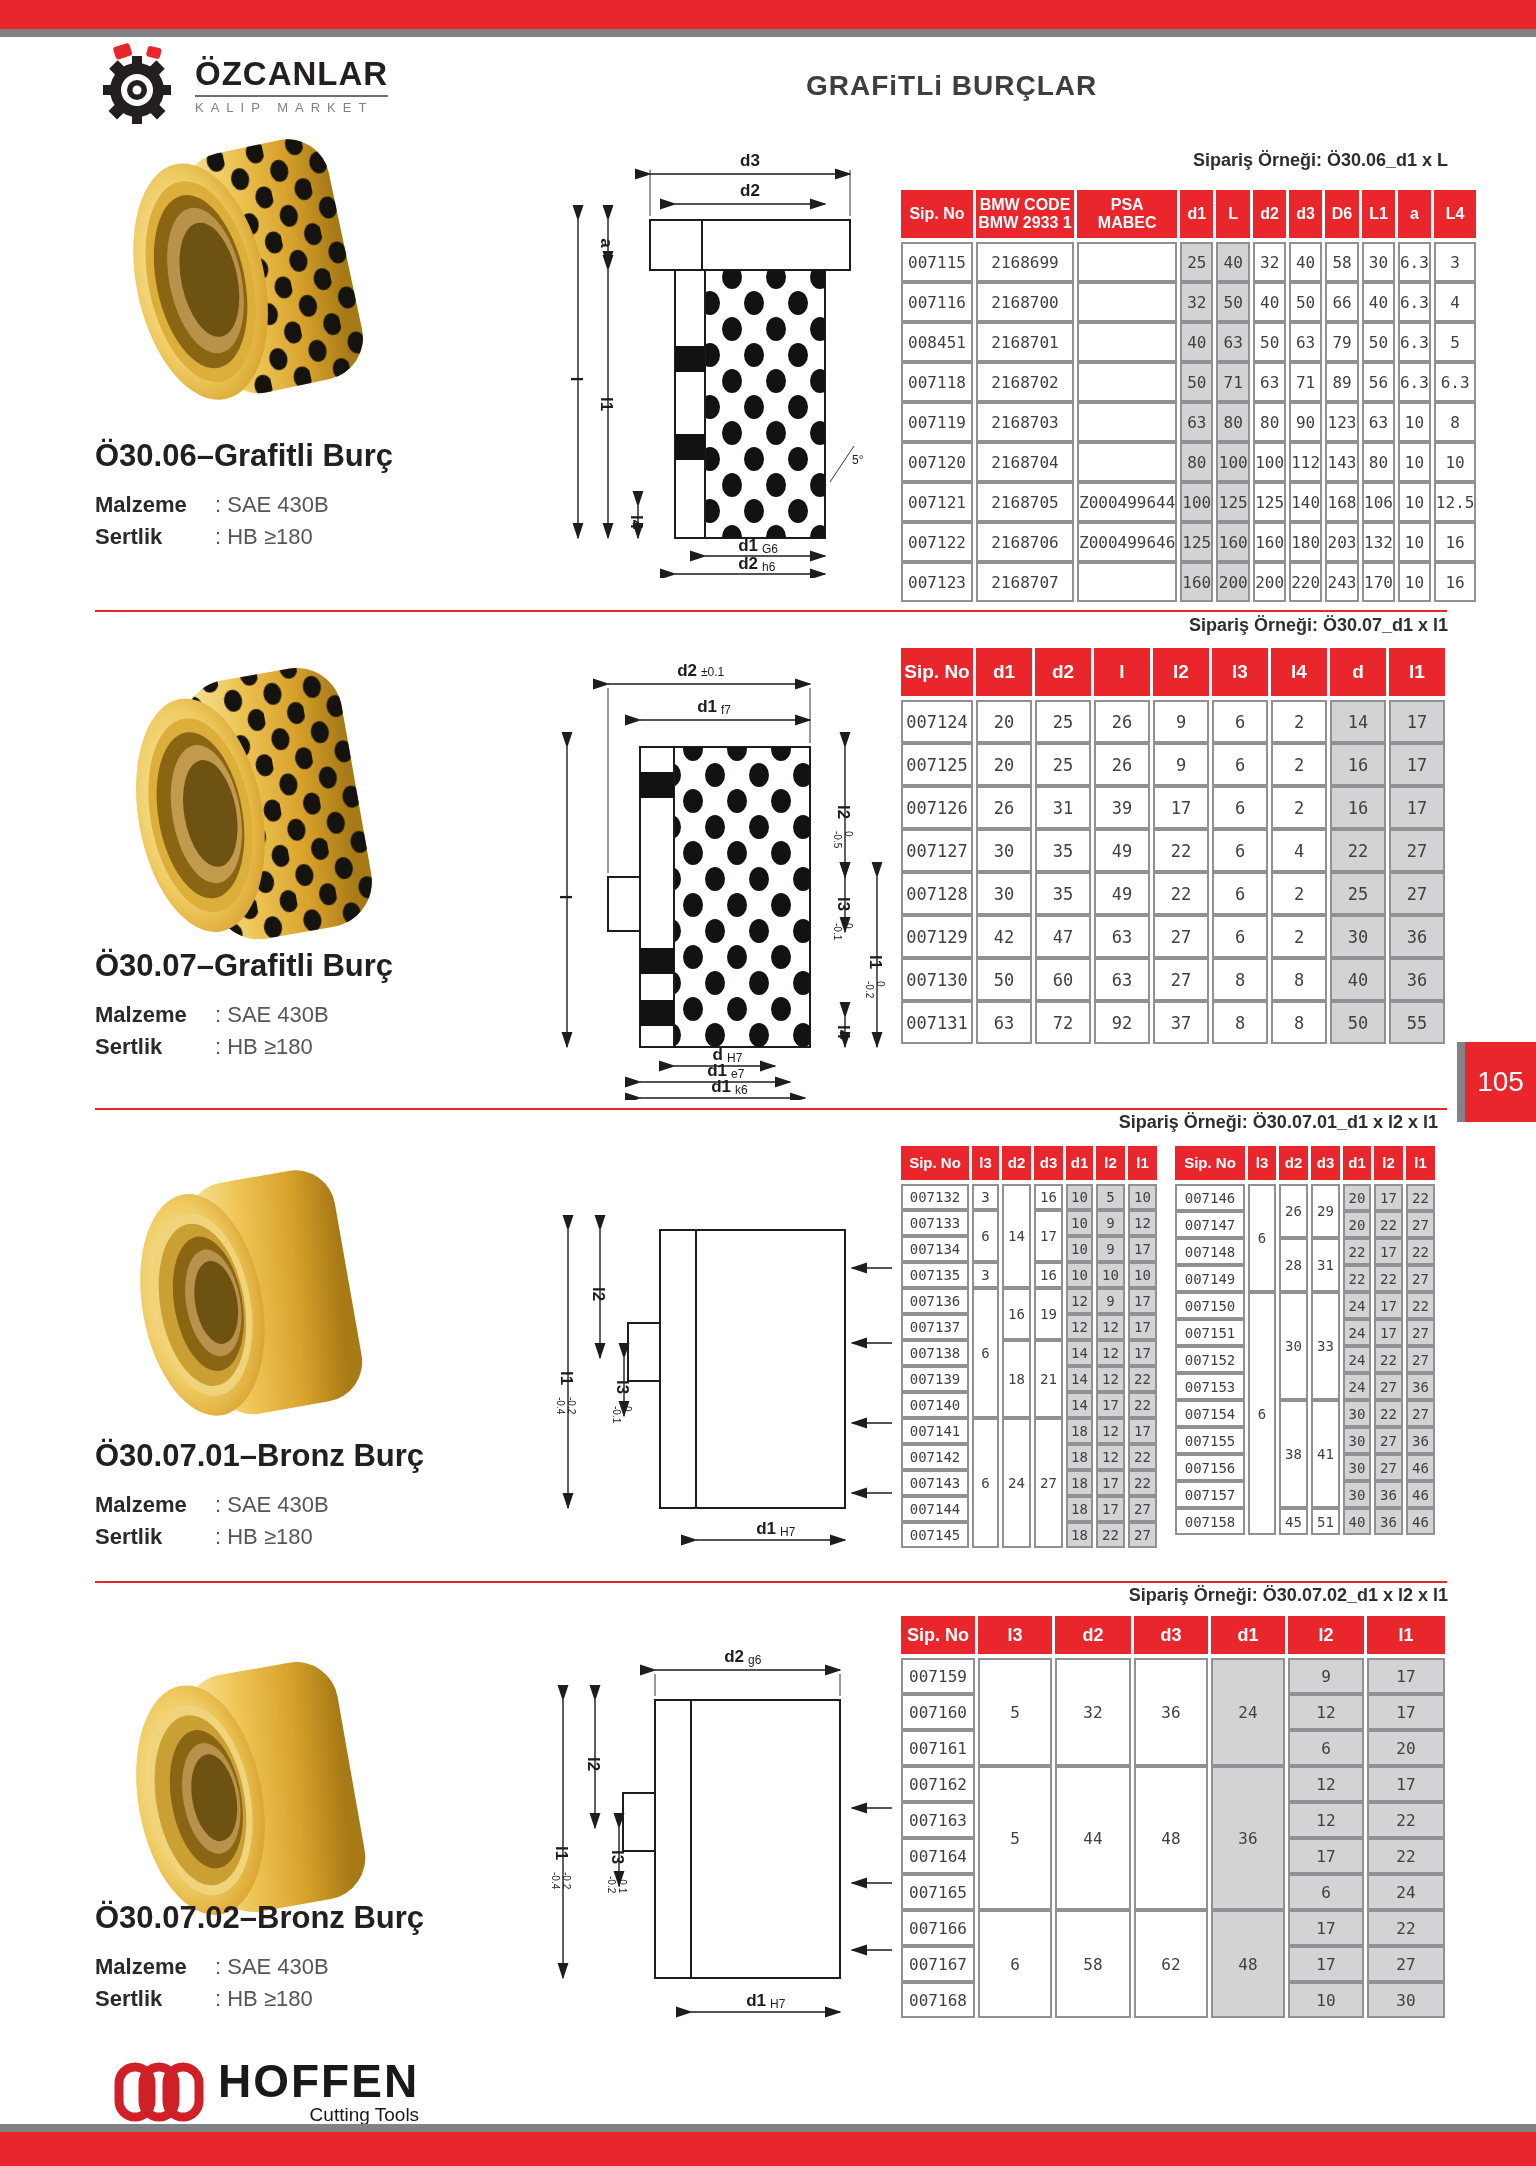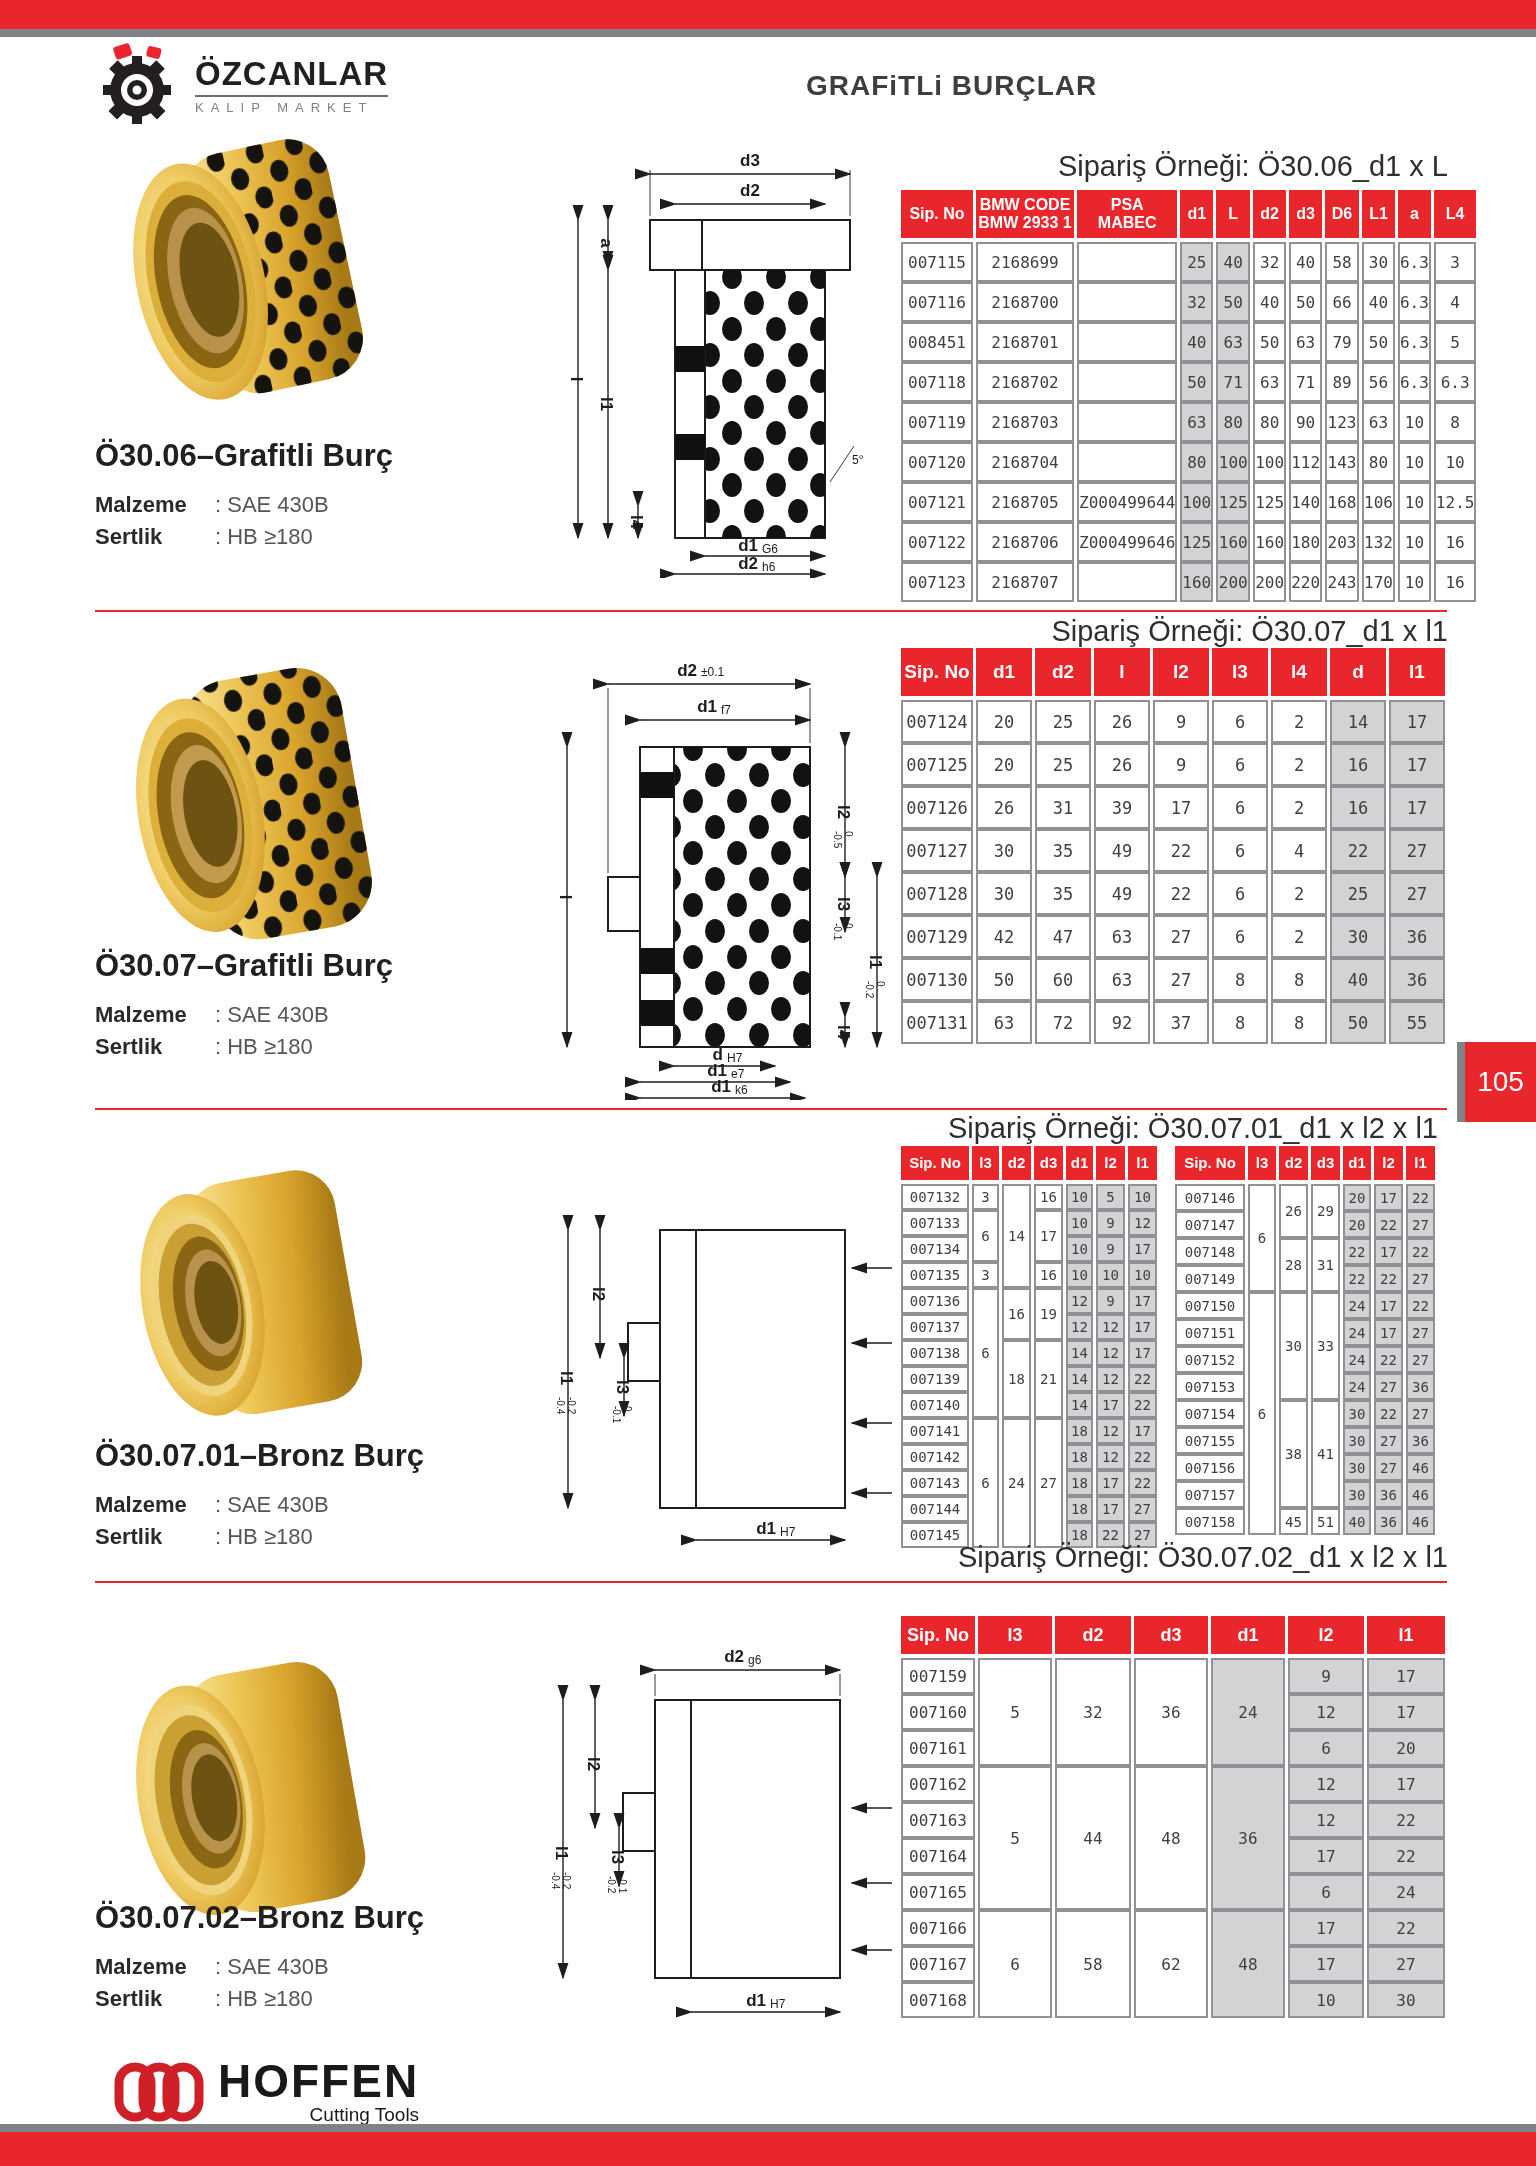--- a/index.html
+++ b/index.html
@@ -17,21 +17,21 @@
   .page-title{position:absolute;left:806px;top:70px;font-size:28px;font-weight:bold;color:#3d3e40;letter-spacing:1px}
   
   .badge-strip{position:absolute;left:1457px;top:1042px;width:8px;height:80px;background:#808285}
   .badge{position:absolute;left:1465px;top:1042px;width:71px;height:80px;background:#e8262c;color:#fff;
          display:flex;align-items:center;justify-content:center;font-size:28px}
   
   .sh{position:absolute;font-size:31px;font-weight:bold;color:#221f20}
   .spec{position:absolute;font-size:22px;white-space:nowrap}
   .spec b{display:inline-block;width:120px;color:#2a2a2b}
   .spec span{color:#55565a}
-  .ot{position:absolute;text-align:right;font-weight:normal;font-size:29px;color:#2e2e30}
+  .ot{position:absolute;text-align:right;font-weight:bold;font-size:18px;color:#2e2e30}
   .divider{position:absolute;left:95px;width:1352px;height:2px;background:#e8262c}
   
   .tmount{position:absolute}
   .dt{border-collapse:separate;border-spacing:3px 0;table-layout:fixed}
   .dt th{background:#e8262c;color:#fff;font-family:"Liberation Sans",sans-serif;font-weight:bold;
          border-bottom:4px solid #fff;padding:0;line-height:1.12;vertical-align:middle;text-align:center}
   .dt td{border:2px solid #8f9194;background:#fff;text-align:center;vertical-align:middle;
          font-family:"DejaVu Sans Mono",monospace;color:#3f4042;padding:0}
   .dt td.g{background:#d1d3d4}
   .t1 th{height:52px;font-size:16px}
@@ -901,21 +901,21 @@
     <text class="dsx" x="270" y="380">H7</text>
   </svg>
 
   <div class="sh" style="left:95px;top:1900px">Ö30.07.02–Bronz Burç</div>
   <div class="spec" style="left:95px;top:1954px">
     <b>Malzeme</b><span>: SAE 430B</span>
   </div>
   <div class="spec" style="left:95px;top:1986px">
     <b>Sertlik</b><span>: HB ≥180</span>
   </div>
-  <div class="ot" style="left:898px;top:1541px;width:550px">Sipariş Örneği: Ö30.07.02_d1 x l2 x l1</div>
+  <div class="ot" style="left:898px;top:1585px;width:550px">Sipariş Örneği: Ö30.07.02_d1 x l2 x l1</div>
   <div class="tmount" style="left:898px;top:1616px">
       <table class="dt t4">
         <colgroup>
           <col style="width: 74px;">
           <col style="width: 74px;">
           <col style="width: 76px;">
           <col style="width: 74px;">
           <col style="width: 74px;">
           <col style="width: 76px;">
           <col style="width: 78px;">

